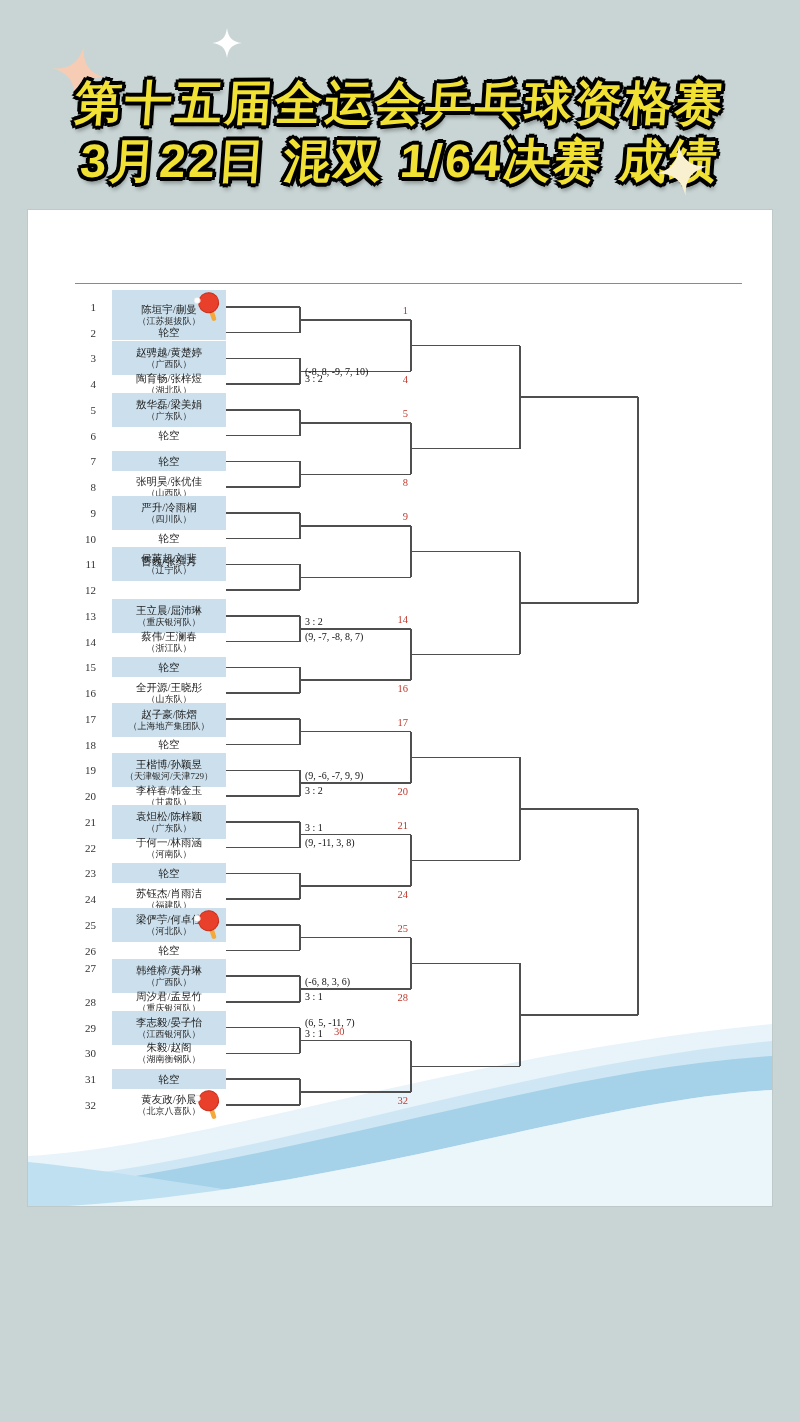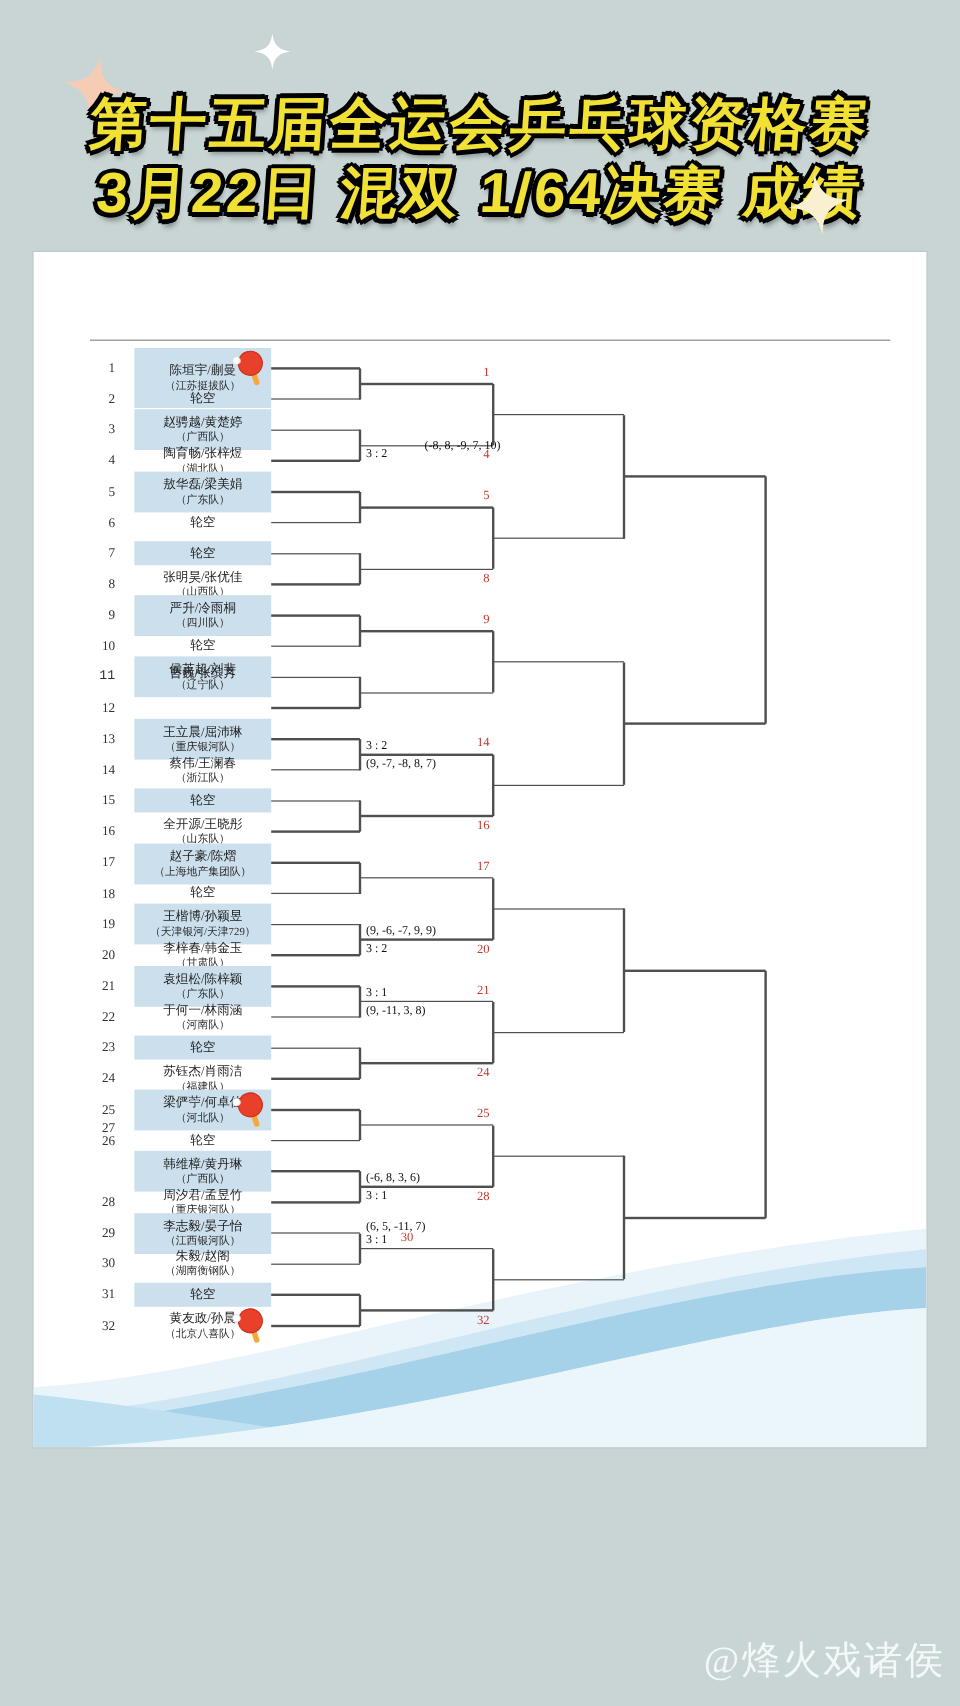--- a/index.html
+++ b/index.html
@@ -146,21 +146,21 @@
       <div class="entry-box shaded" style="left: 112px; top: 495.92px; width: 114px; height: 34px;">
         <div class="entry-name">严升/冷雨桐</div>
         <div class="entry-team">（四川队）</div>
       </div>
       <div class="line" style="left: 226px; top: 512.17px; width: 74px; height: 1.5px;"></div>
       <div class="seed" style="left: 66px; top: 531.66px;">10</div>
       <div class="entry-box" style="left: 112px; top: 528.66px; width: 114px; height: 20px;">
         <div class="entry-name">轮空</div>
       </div>
       <div class="line" style="left: 226px; top: 537.91px; width: 74px; height: 1.5px;"></div>
-      <div class="seed" style="left: 66px; top: 557.4px; font-family: Liberation Mono, monospace;">11</div>
+      <div class="seed" style="left: 66px; top: 557.4px;">11</div>
       <div class="entry-box shaded" style="left: 112px; top: 547.4px; width: 114px; height: 34px;">
         <div class="entry-name">侯英超/刘斐</div>
         <div class="entry-team">（辽宁队）</div>
       </div>
       <div class="line" style="left: 226px; top: 563.65px; width: 74px; height: 1.5px;"></div>
       <div class="seed" style="left: 66px; top: 583.14px;">12</div>
       <div class="entry-box" style="left: 112px; top: 573.14px; width: 114px; height: 34px; gap: 46px;">
         <div class="entry-name">曹巍/张缤月</div>
         <div class="entry-team">（黑龙江银河队）</div>
       </div>
@@ -245,21 +245,21 @@
             <rect x="14.8" y="20" width="4.6" height="11.5" rx="2" fill="#f5a93b"></rect>
             <circle cx="17" cy="12.5" r="10" fill="#e8402a" stroke="#c9301c" stroke-width="1"></circle>
             <circle cx="6.8" cy="6.8" r="3.1" fill="#ffffff" stroke="#dddddd" stroke-width="0.6"></circle>
           </g>
         </svg></div>
       <div class="seed" style="left: 66px; top: 943.5px;">26</div>
       <div class="entry-box" style="left: 112px; top: 940.5px; width: 114px; height: 20px;">
         <div class="entry-name">轮空</div>
       </div>
       <div class="line" style="left: 226px; top: 949.75px; width: 74px; height: 1.5px;"></div>
-      <div class="seed" style="left: 66px; top: 933px;">27</div>
+      <div class="seed" style="left: 66px; top: 961px;">27</div>
       <div class="entry-box shaded" style="left: 112px; top: 959.24px; width: 114px; height: 34px;">
         <div class="entry-name">韩维樟/黄丹琳</div>
         <div class="entry-team">（广西队）</div>
       </div>
       <div class="line" style="left: 226px; top: 975.49px; width: 74px; height: 1.5px;"></div>
       <div class="seed" style="left: 66px; top: 994.98px;">28</div>
       <div class="entry-box" style="left: 112px; top: 984.98px; width: 114px; height: 34px;">
         <div class="entry-name">周汐君/孟昱竹</div>
         <div class="entry-team">（重庆银河队）</div>
       </div>
@@ -292,21 +292,21 @@
             <rect x="14.8" y="20" width="4.6" height="11.5" rx="2" fill="#f5a93b"></rect>
             <circle cx="17" cy="12.5" r="10" fill="#e8402a" stroke="#c9301c" stroke-width="1"></circle>
             <circle cx="6.8" cy="6.8" r="3.1" fill="#ffffff" stroke="#dddddd" stroke-width="0.6"></circle>
           </g>
         </svg></div>
       <div class="line" style="left: 299.25px; top: 307px; width: 1.5px; height: 25.74px;"></div>
       <div class="line" style="left: 300px; top: 319.12px; width: 111px; height: 1.5px;"></div>
       <div class="winner far" style="top: 304.87px;">1</div>
       <div class="line" style="left: 299.25px; top: 358.48px; width: 1.5px; height: 25.74px;"></div>
       <div class="line" style="left: 300px; top: 370.6px; width: 111px; height: 1.5px;"></div>
-      <div class="note-line" style="top: 365px; text-align: right;">(-8, 8, -9, 7, 10)</div>
+      <div class="note-line" style="top: 365px;">(-8, 8, -9, 7, 10)</div>
       <div class="note-line" style="top: 372.35px;">3 : 2</div>
       <div class="winner far" style="top: 374.35px;">4</div>
       <div class="line" style="left: 299.25px; top: 409.96px; width: 1.5px; height: 25.74px;"></div>
       <div class="line" style="left: 300px; top: 422.08px; width: 111px; height: 1.5px;"></div>
       <div class="winner far" style="top: 407.83px;">5</div>
       <div class="line" style="left: 299.25px; top: 461.44px; width: 1.5px; height: 25.74px;"></div>
       <div class="line" style="left: 300px; top: 473.56px; width: 111px; height: 1.5px;"></div>
       <div class="winner far" style="top: 477.31px;">8</div>
       <div class="line" style="left: 299.25px; top: 512.92px; width: 1.5px; height: 25.74px;"></div>
       <div class="line" style="left: 300px; top: 525.04px; width: 111px; height: 1.5px;"></div>
@@ -374,14 +374,13 @@
       <div class="line" style="left: 519.25px; top: 551.53px; width: 1.5px; height: 102.96px;"></div>
       <div class="line" style="left: 520px; top: 602.26px; width: 118px; height: 1.5px;"></div>
       <div class="line" style="left: 519.25px; top: 757.45px; width: 1.5px; height: 102.96px;"></div>
       <div class="line" style="left: 520px; top: 808.18px; width: 118px; height: 1.5px;"></div>
       <div class="line" style="left: 519.25px; top: 963.37px; width: 1.5px; height: 102.96px;"></div>
       <div class="line" style="left: 520px; top: 1014.1px; width: 118px; height: 1.5px;"></div>
       <div class="line" style="left: 637.25px; top: 397.09px; width: 1.5px; height: 205.92px;"></div>
       <div class="line" style="left: 637.25px; top: 808.93px; width: 1.5px; height: 205.92px;"></div>
     </div>
 
-  <div class="watermark">@烽火戏诸侯</div>
 </div>
 
 </body></html>

